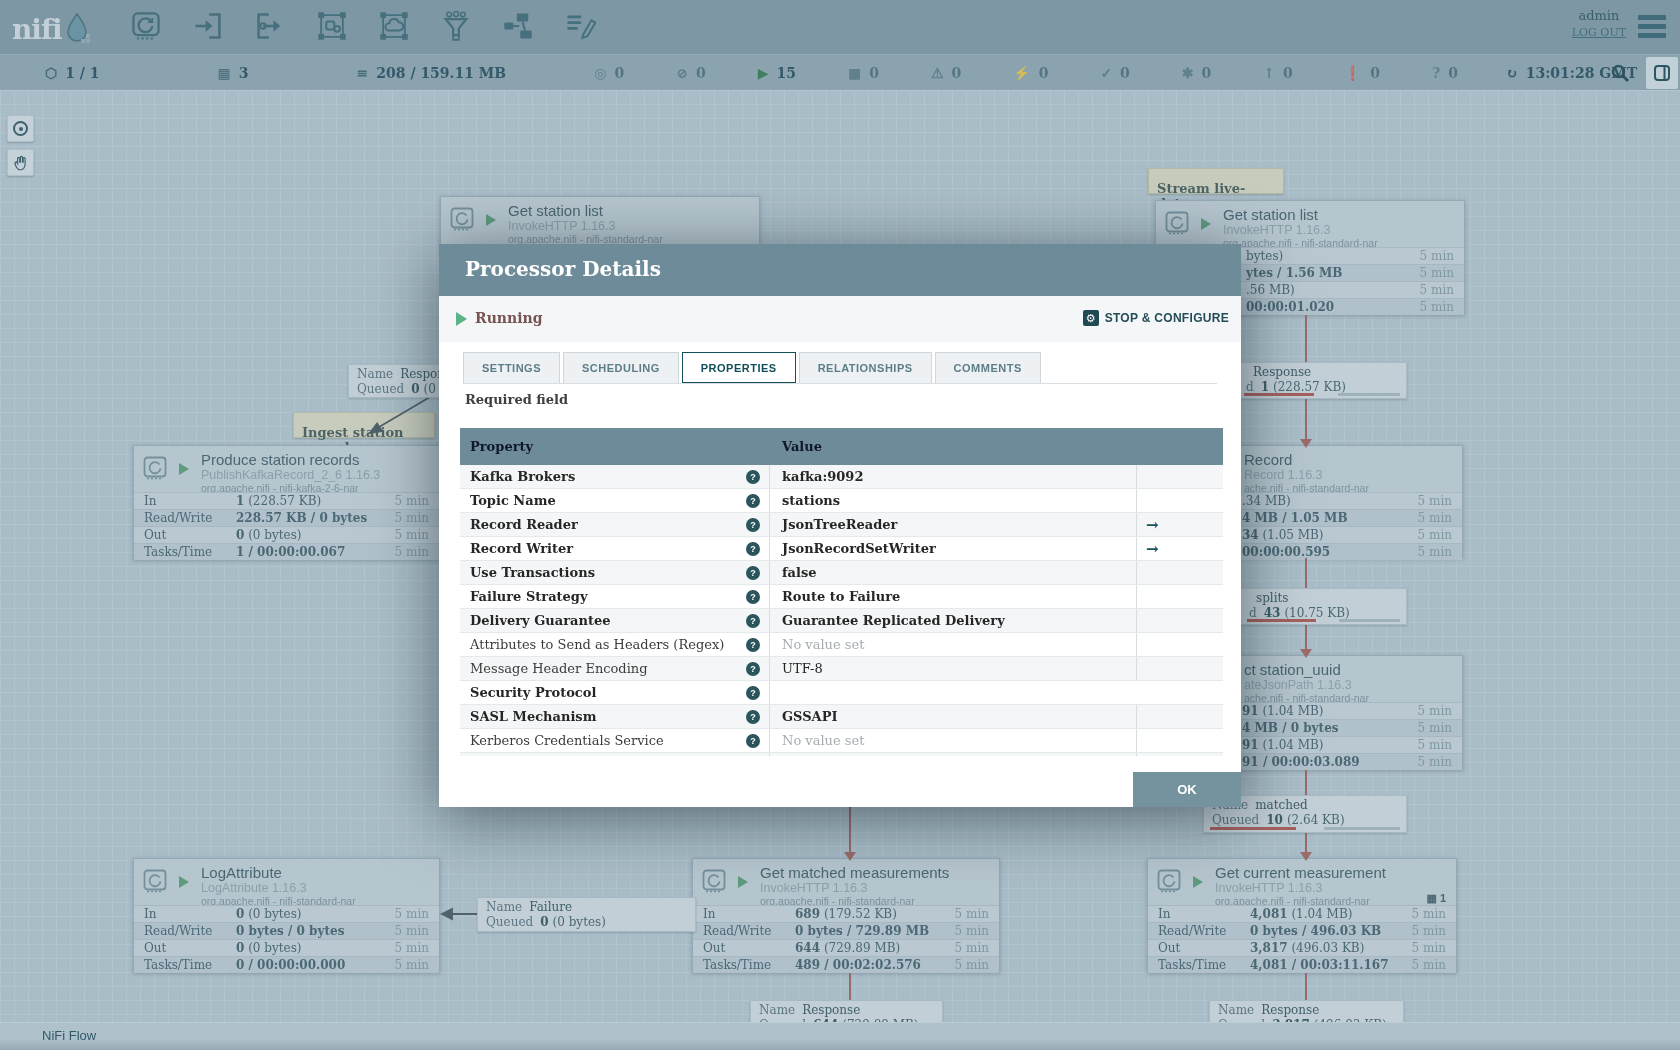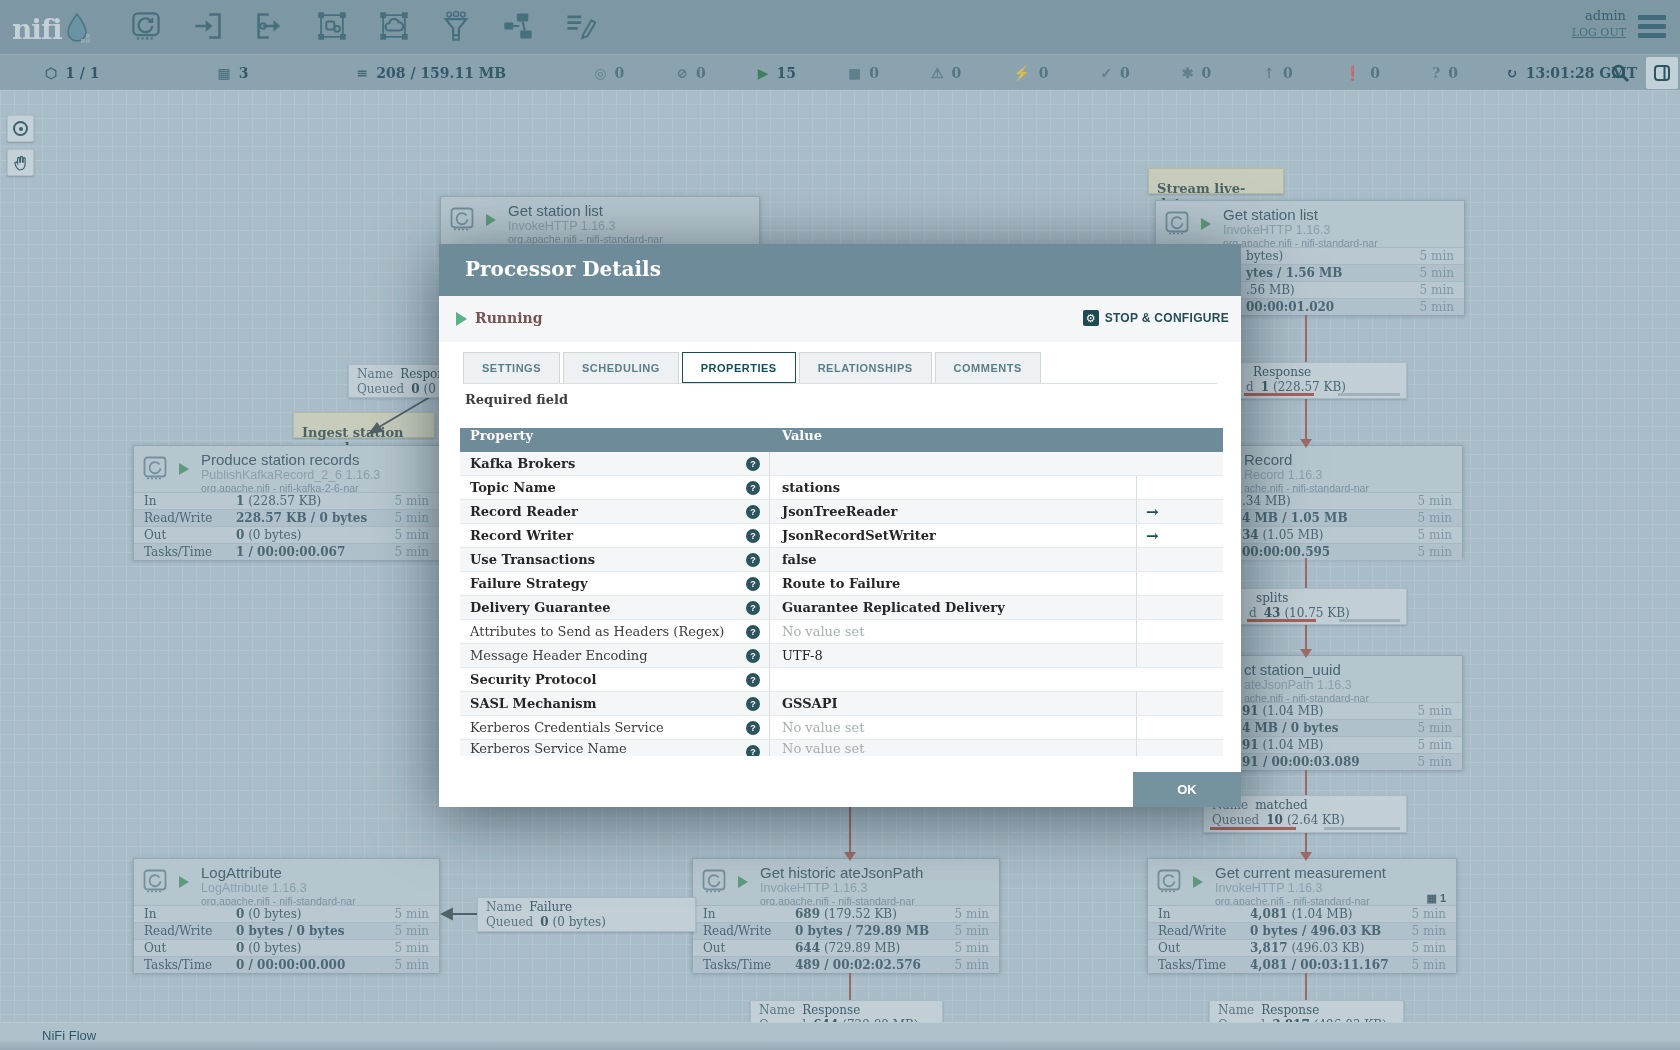--- a/index.html
+++ b/index.html
@@ -6,21 +6,21 @@
   html,body { width:1680px; height:1050px; overflow:hidden; background:#a9bdc8;
     font-family:"Liberation Sans", sans-serif; }
 
   
   #topbar { position:absolute; left:0; top:0; width:1680px; height:54px; background:#7d97a4; z-index:4; }
   #logo { position:absolute; left:12px; top:12px; display:flex; align-items:center; }
   #logo .word { font-family:"DejaVu Serif", serif; font-weight:bold; font-size:28px; color:#c4d0d7; letter-spacing:-1px; }
   #logo svg { margin-left:2px; }
   #tools { position:absolute; left:128px; top:8px; display:flex; gap:26px; }
   .tool { width:36px; height:36px; display:flex; align-items:center; justify-content:center; color:#47707e; cursor:pointer; }
-  #userbox { position:absolute; right:54px; top:8px; text-align:right; font-family:"DejaVu Serif", serif; }
+  #userbox { position:absolute; right:54px; top:8px; text-align:center; font-family:"DejaVu Serif", serif; }
   #username { font-size:13px; color:#3a5f6e; }
   #logout { font-size:11px; color:#44707f; text-decoration:underline; cursor:pointer; margin-top:3px; }
   #hamburger { position:absolute; right:14px; top:15px; width:28px; cursor:pointer; }
   #hamburger span { display:block; height:5px; background:#3f6b7a; border-radius:1px; margin-bottom:4px; }
 
   
   #statusbar { position:absolute; left:0; top:54px; width:1680px; height:36px; background:#8ba3af;
     border-top:1px solid #96adb8; display:flex; align-items:center; z-index:4;
     font-family:"DejaVu Serif", serif; font-weight:bold; font-size:14px; color:#33596a; }
   .stat { display:flex; align-items:center; gap:8px; white-space:nowrap; }
@@ -135,21 +135,21 @@
     background:#eef1f3; border:1px solid #cfd7db; border-bottom:none; font-size:11px; font-weight:bold;
     letter-spacing:.5px; color:#5b7d88; cursor:pointer; }
   .tab.active { background:#fff; border:1px solid #115059; color:#115059; }
 
   #req-note { position:absolute; left:26px; top:130px; font-family:"DejaVu Serif", serif; font-weight:bold;
     font-size:13px; color:#3f3f3f; }
   #req-note { top:148px; }
 
   #ptable { position:absolute; left:21px; top:184px; width:763px; height:328px; overflow:hidden;
     font-family:"DejaVu Serif", serif; font-size:13px; }
-  #thead { height:24px; background:#6e8b99; color:#ffffff; font-weight:bold; display:flex; }
+  #thead { height:37px; background:#6e8b99; color:#0f172a; font-weight:bold; display:flex; align-items:center; }
   #th-prop { padding-left:10px; width:310px; flex:none; }
   #th-val { padding-left:12px; }
   .trow { height:24px; display:flex; align-items:stretch; border-bottom:1px solid #e4e9ec; background:#fff; }
   .trow:nth-of-type(even) { background:#f4f6f7; }
   .tname { width:310px; flex:none; display:flex; align-items:center; padding-left:10px;
     border-right:1px solid #d7dde1; color:#3c3c3c; position:relative; }
   .trow.req .tname { font-weight:bold; color:#262626; }
   .qicon { position:absolute; right:9px; top:4.5px; width:14px; height:14px; background:#2a555d; color:#fff;
     border-radius:50%; font-family:"Liberation Sans", sans-serif; font-size:9px; font-weight:bold;
     display:flex; align-items:center; justify-content:center; cursor:pointer; }
@@ -596,21 +596,21 @@
   <div class="proc" id="p7">
     <div class="phead">
       <span class="picon">
         <svg width="26" height="26" viewBox="0 0 26 26">
             <rect x="2.5" y="2.5" width="21" height="19" rx="3" fill="none" stroke="currentColor" stroke-width="1.8"></rect>
             <path d="M17.5 9.5 a5.5 5.5 0 1 0 1 3.8" fill="none" stroke="currentColor" stroke-width="1.8"></path>
             <path d="M5 23.5 h2 M9 23.5 h2 M13 23.5 h2 M17 23.5 h2" stroke="currentColor" stroke-width="1.5"></path>
           </svg>
       </span>
       <span class="pplay"></span>
-      <span class="pname">Get historic ateJsonPath</span>
+      <span class="pname">Get matched measurements</span>
       <span class="ptype">InvokeHTTP 1.16.3</span>
       <span class="pnar">org.apache.nifi - nifi-standard-nar</span>
     </div>
     <div class="pstats">
         <div class="srow">
           <span class="sl">In</span>
           <span class="sv"><b>689</b> <span>(179.52 KB)</span></span>
           <span class="sp">5 min</span>
         </div>
         <div class="srow">
@@ -723,20 +723,21 @@
   <div id="ptable">
     <div id="thead">
       <div id="th-prop">Property</div>
       <div id="th-val">Value</div>
     </div>
     <div class="trow req">
         <div class="tname">
           <span>Kafka Brokers</span>
           <span class="qicon">?</span>
         </div>
+        <div class="tval">kafka:9092</div>
         <div class="tgoto">→</div>
       </div>
       <div class="trow req">
         <div class="tname">
           <span>Topic Name</span>
           <span class="qicon">?</span>
         </div>
         <div class="tval">stations</div>
         <div class="tgoto">→</div>
       </div>

